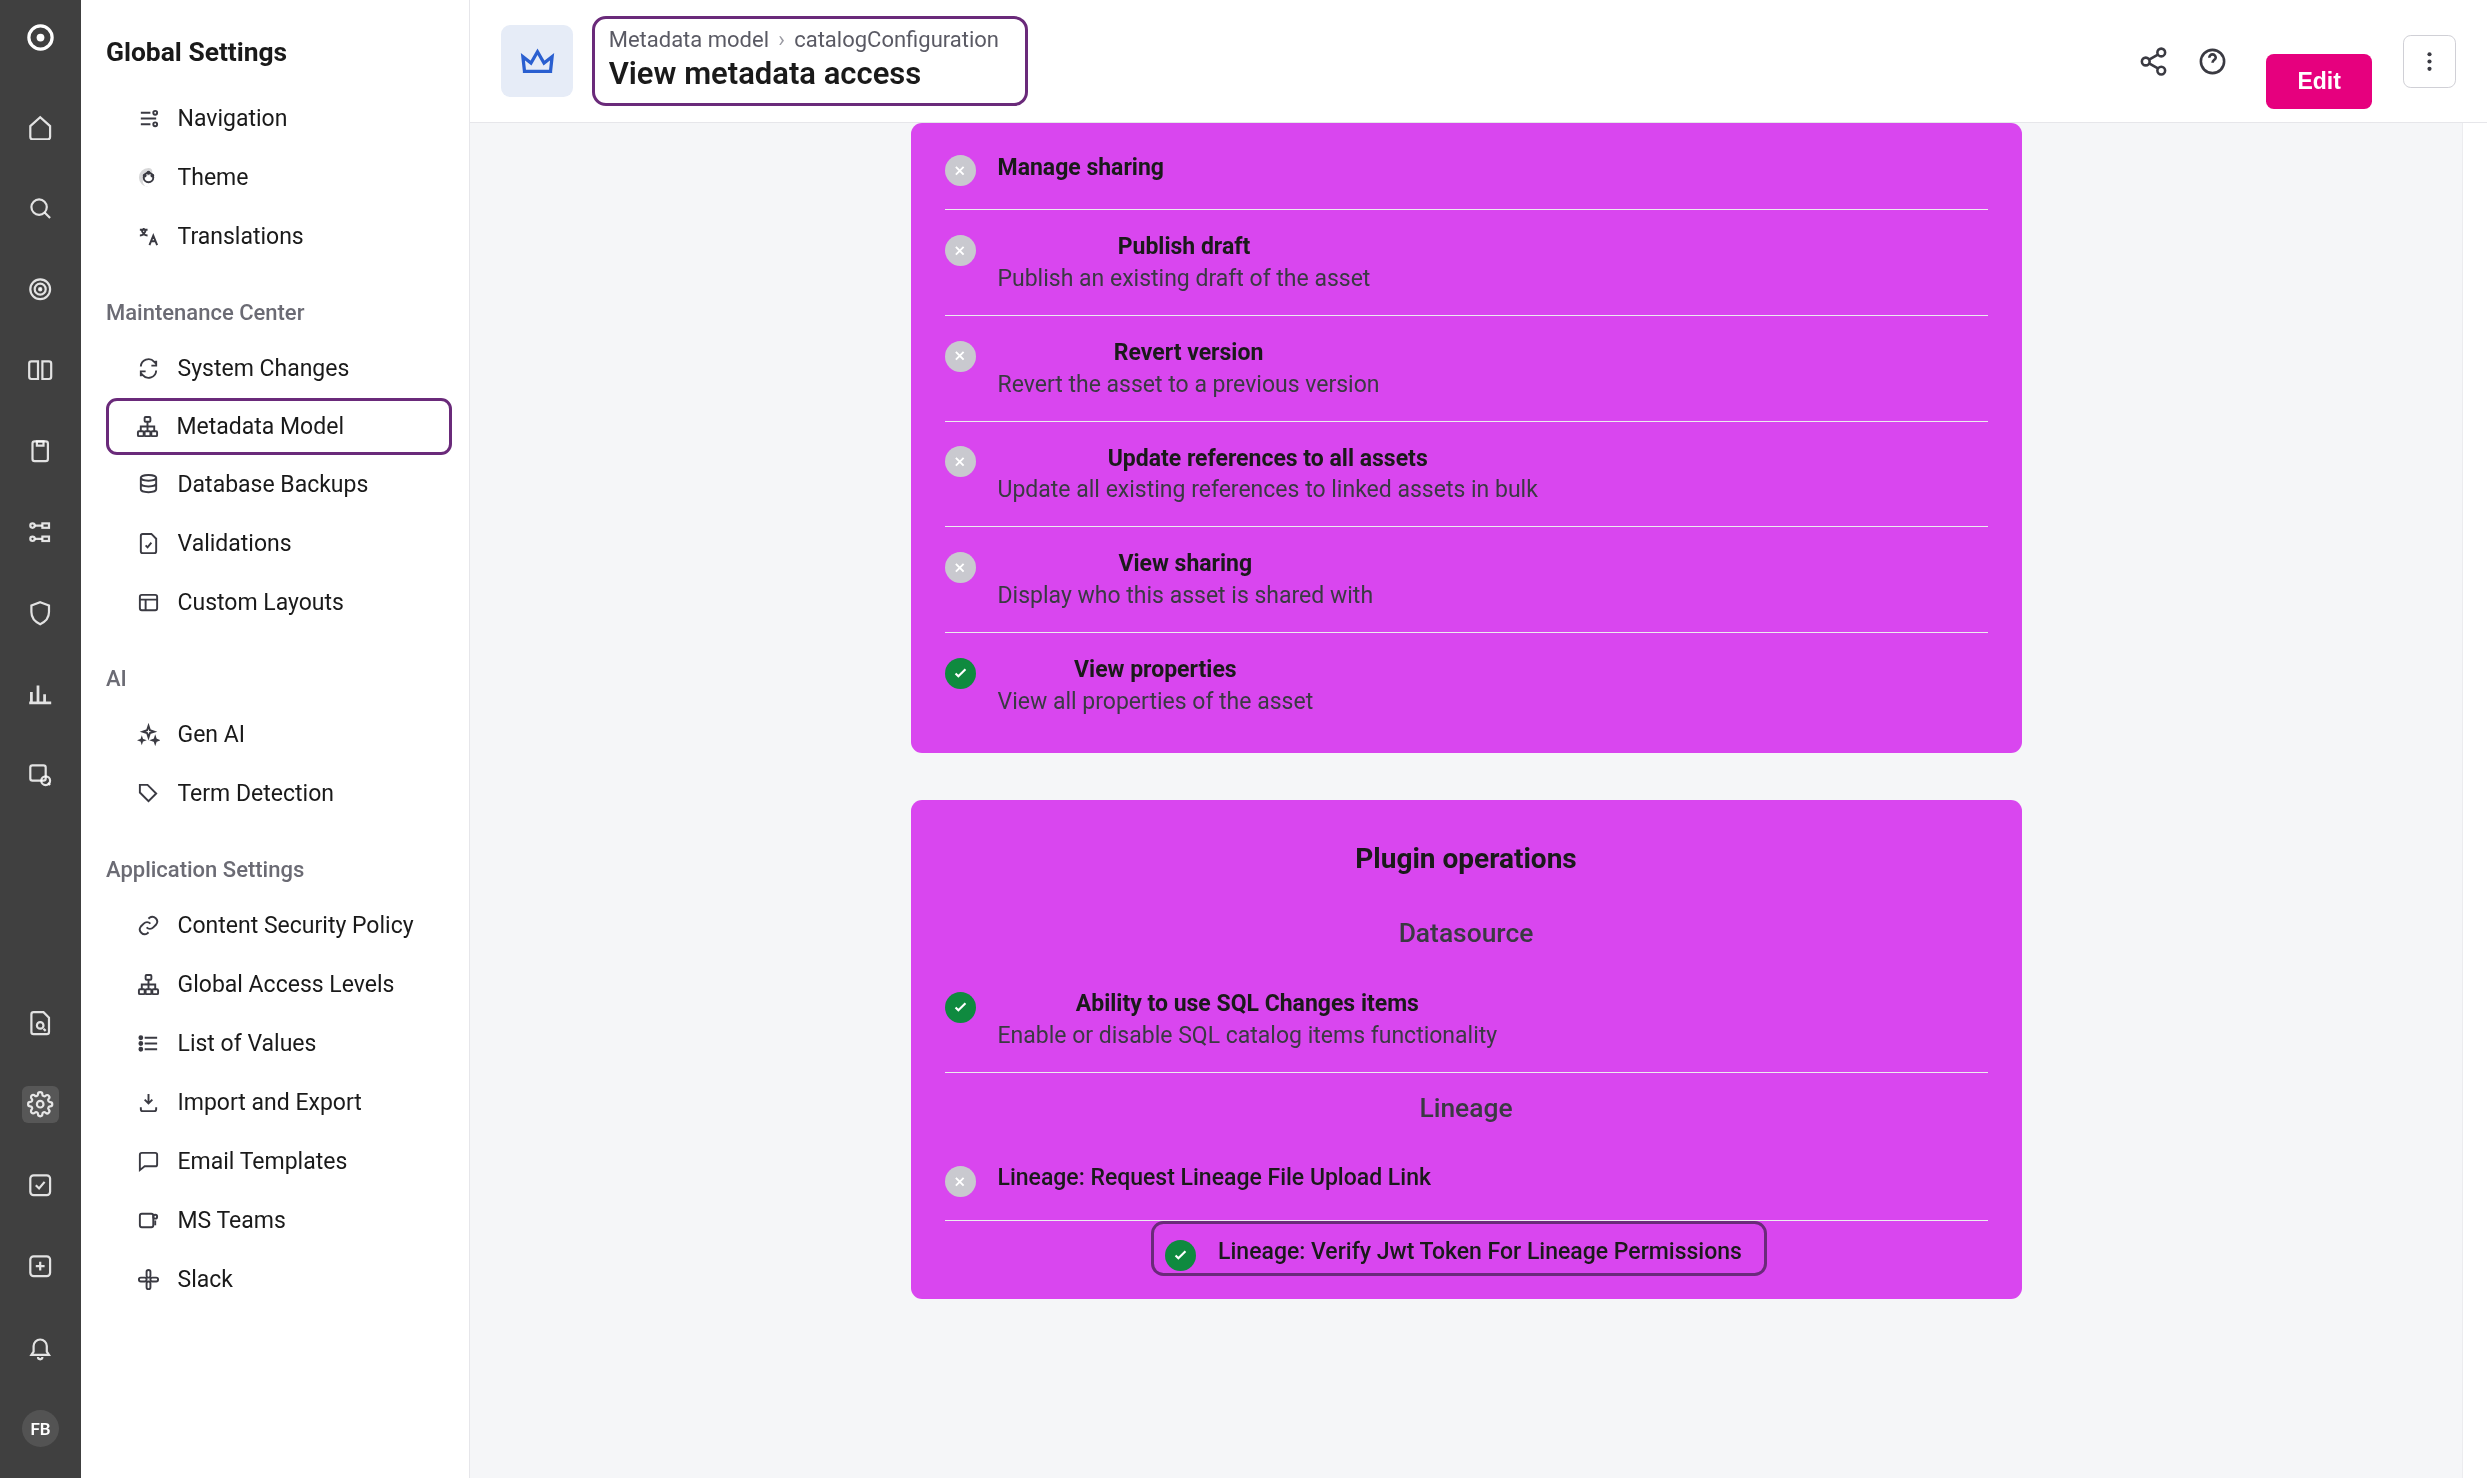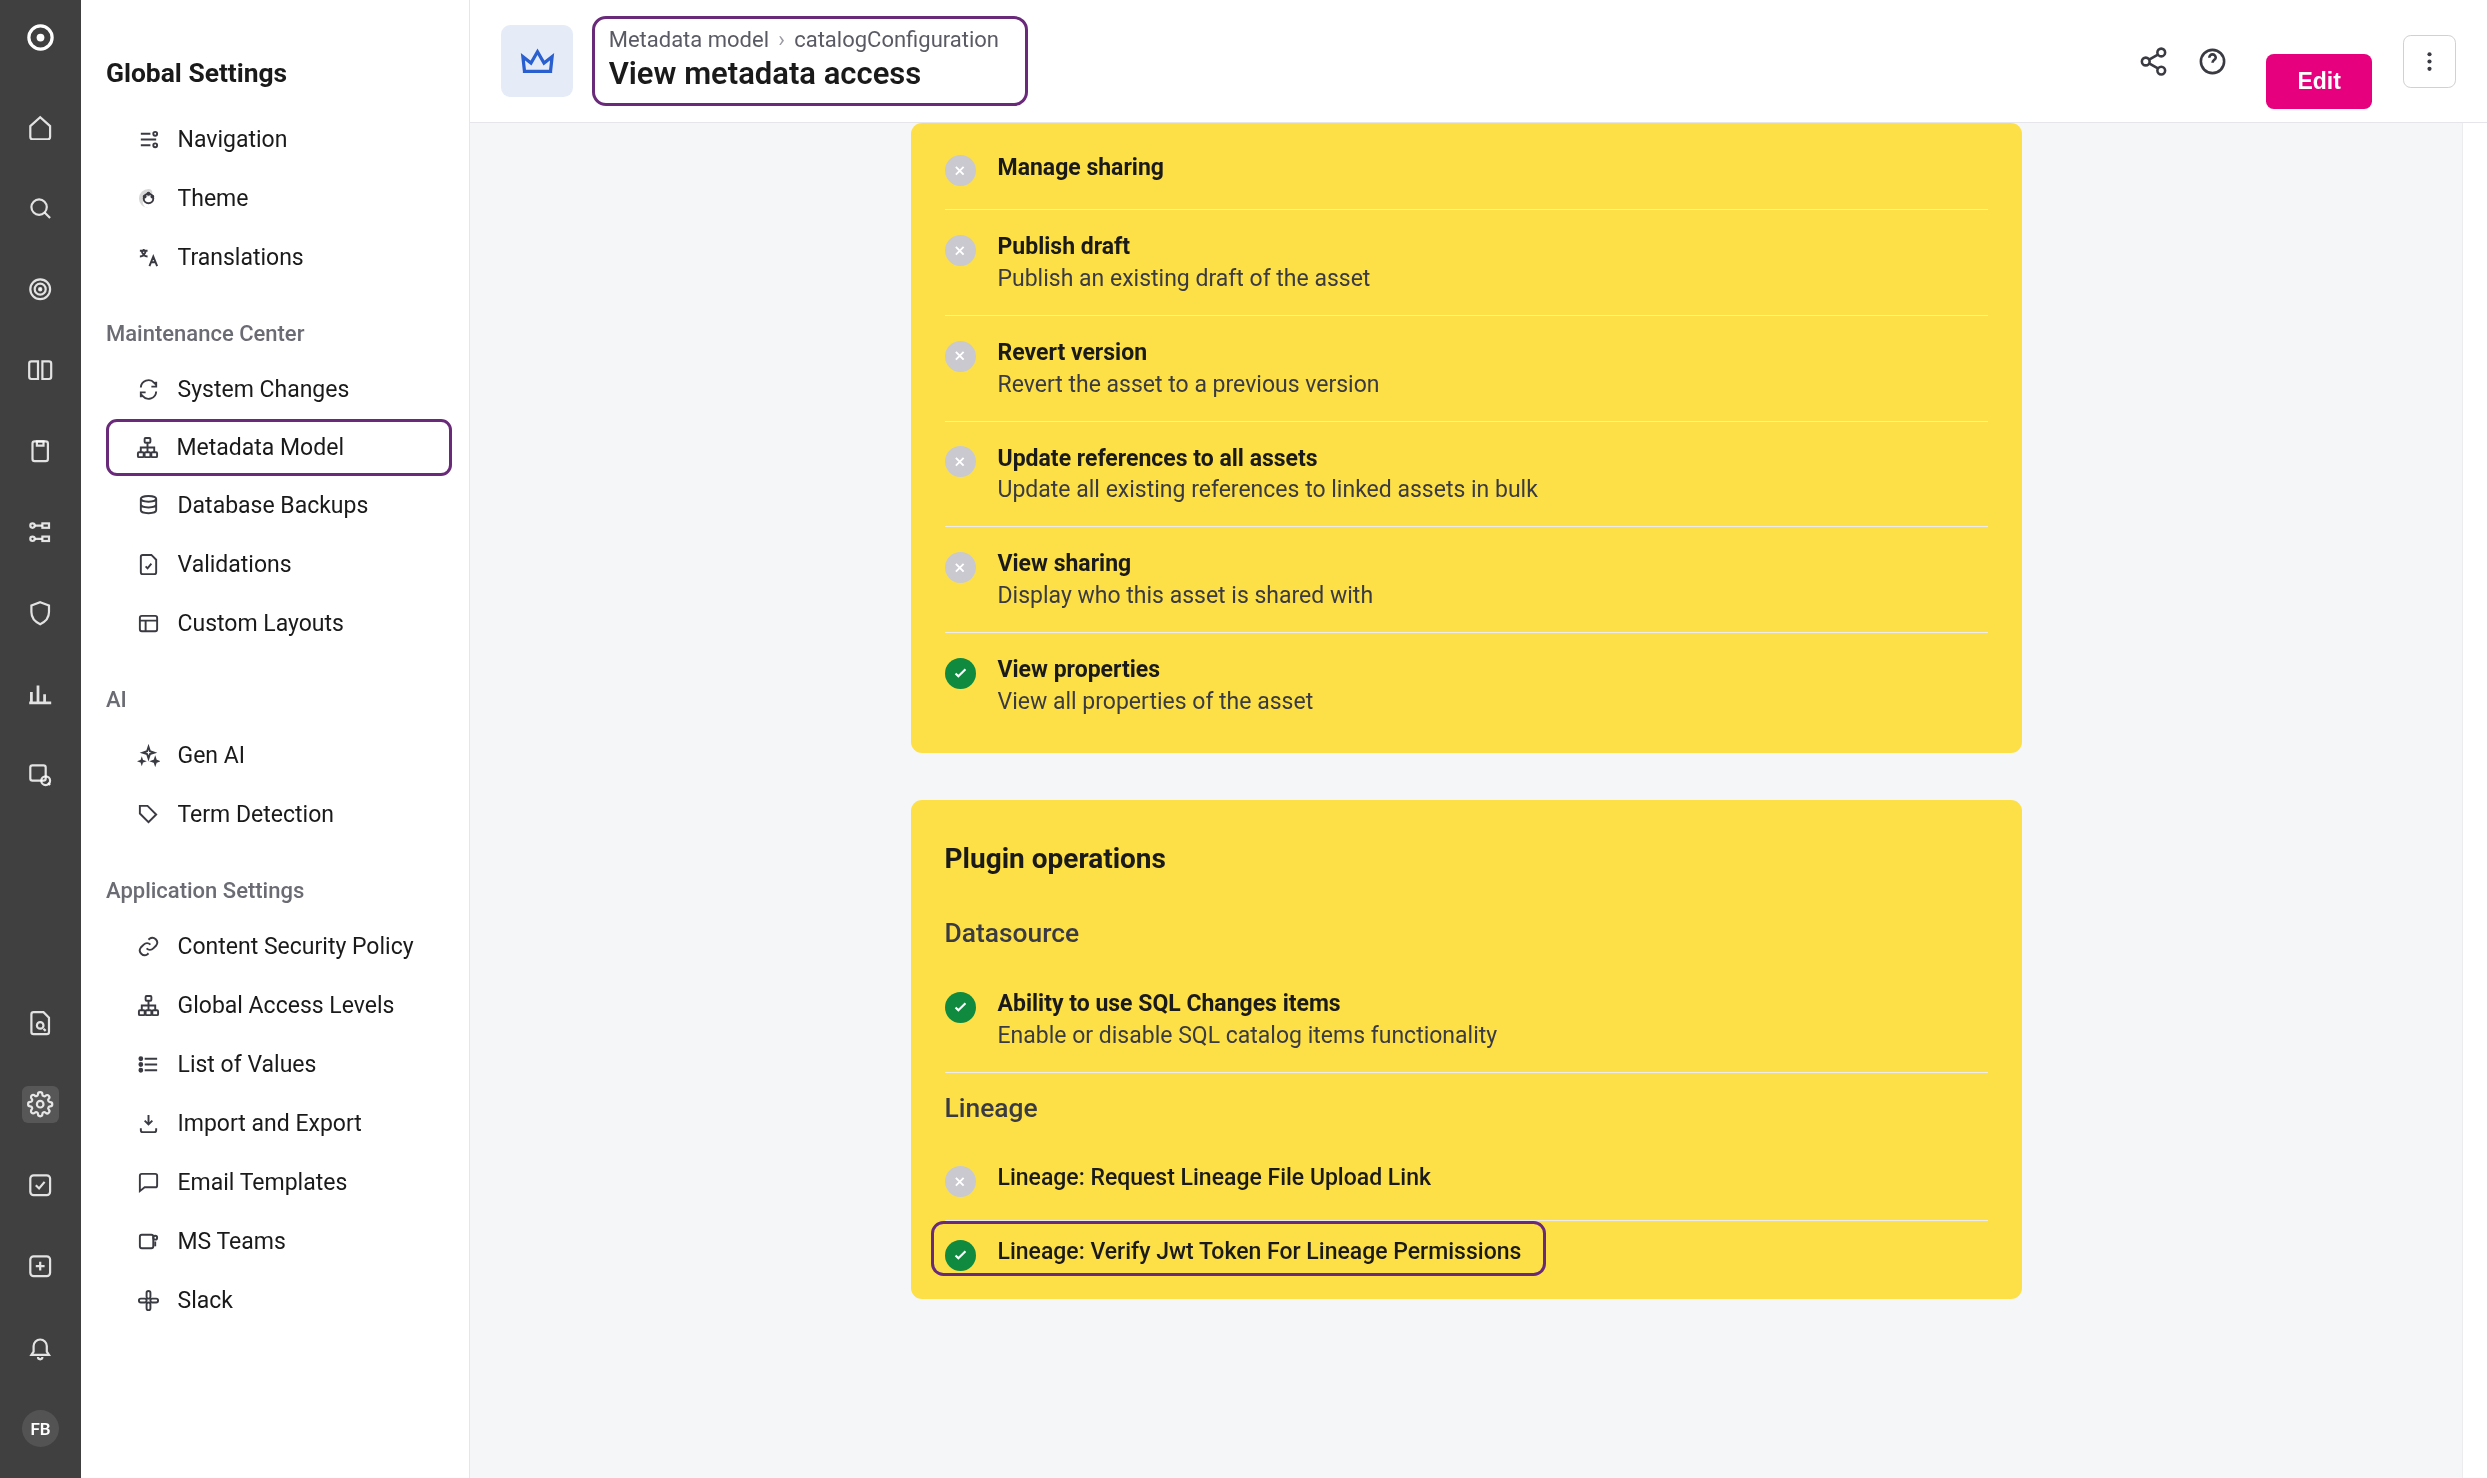--- a/index.html
+++ b/index.html
@@ -54,21 +54,21 @@
     width: 389px;
     background: #ffffff;
     border-right: 1.6px solid #e6e6ea;
     flex-shrink: 0;
     display: flex; flex-direction: column;
     position: relative;
   }
   .sidebar-title {
     font-size: 26.4px;
     font-weight: 700;
-    padding: 58px 25px 22px;
+    padding: 37px 25px 22px;
   }
   .sidebar-scroll {
     flex: 1; overflow-y: auto;
     padding: 0 17px 31px 25px;
   }
   .sidebar-scroll::-webkit-scrollbar { width: 11px; }
   .sidebar-scroll::-webkit-scrollbar-thumb { background: #c7c7cc; border-radius: 5.4px; }
   .sidebar-scroll::-webkit-scrollbar-track { background: transparent; }
 
   .menu-group-label {
@@ -148,25 +148,26 @@
 
   .content-scroll {
     flex:1; overflow-y:auto; background:#f5f6f8;
     padding: 0 47px 47px;
   }
   .content-scroll::-webkit-scrollbar { width: 12.4px; }
   .content-scroll::-webkit-scrollbar-thumb { background: #c7c7cc; border-radius: 6.2px; }
   .content-scroll::-webkit-scrollbar-track { background: transparent; }
 
   .card {
-    background:#fde047;border-radius:11px;
+    background:#d946ef;border-radius:11px;
     padding: 0 34px 15.5px;
     margin: 0 auto;
     width: 1111px;
     margin-bottom: 47px;
+    text-align: center;
   }
   .section-title {
     font-size: 28px; font-weight: 700;
     padding: 42px 0 23px;
   }
   .subsection-title {
     font-size: 26.4px; font-weight: 500; color:#3a3a42;
     padding: 20px 0 18.7px;
   }
   .perm-row {

